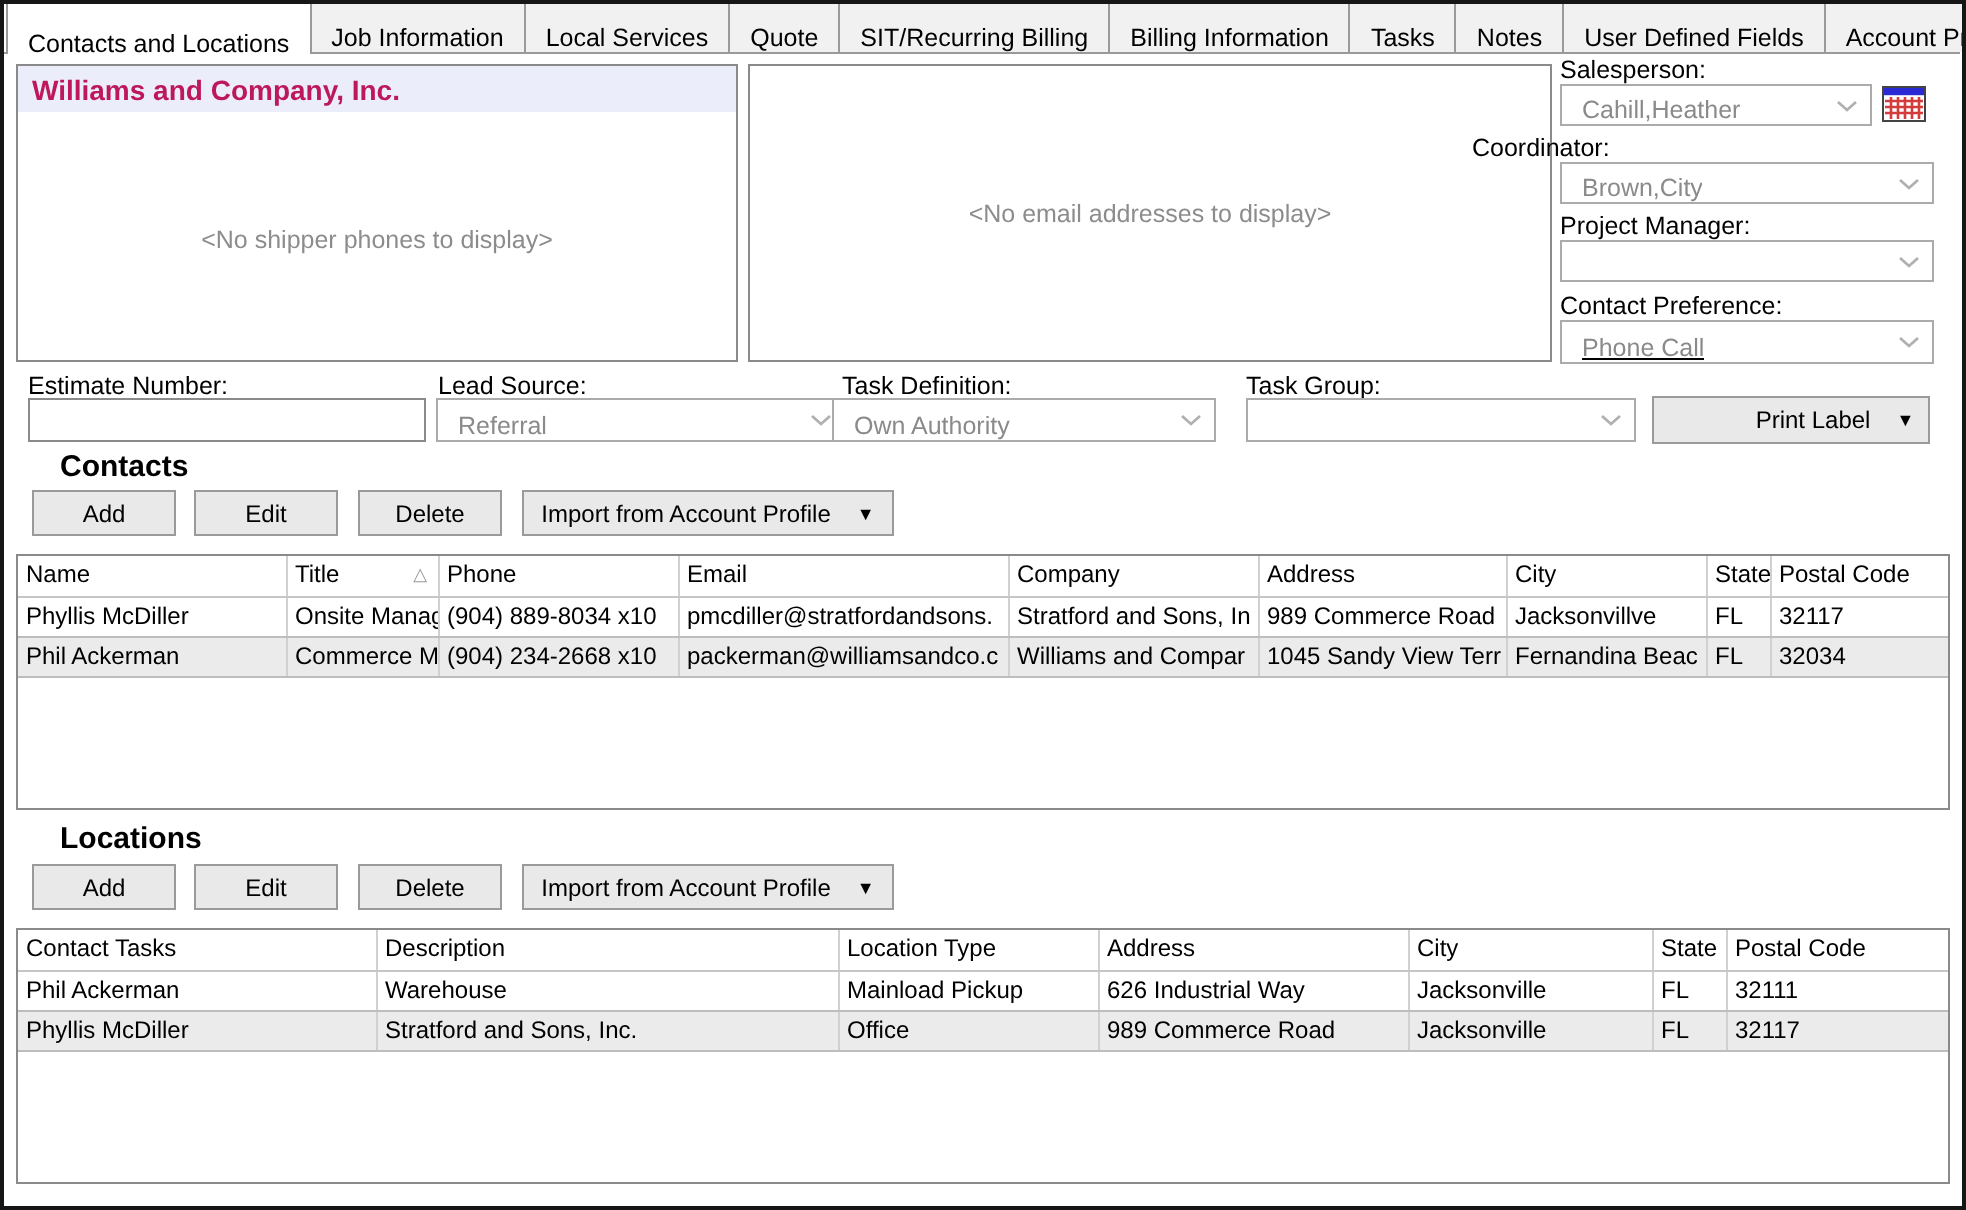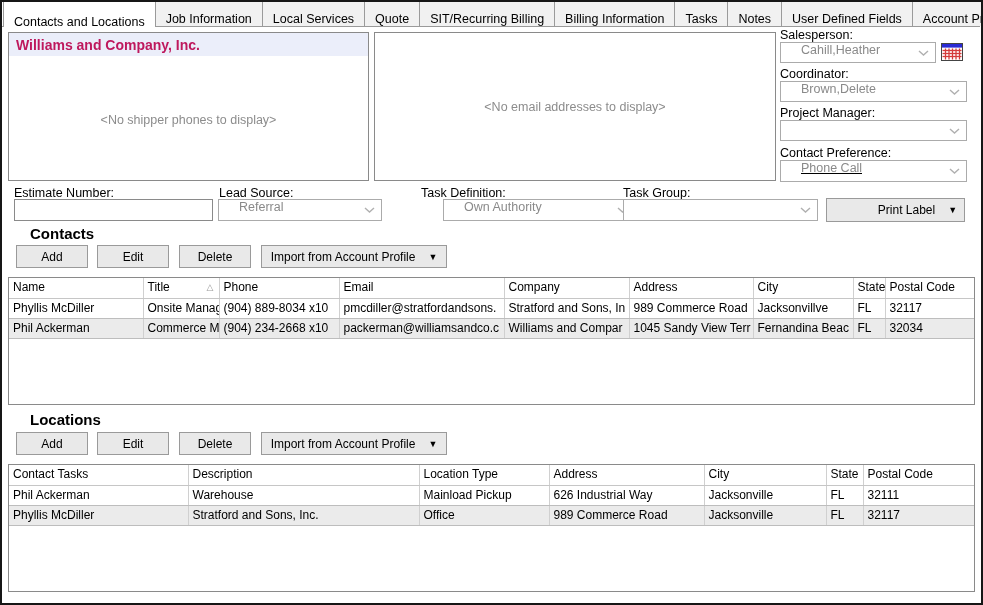--- a/index.html
+++ b/index.html
@@ -16,21 +16,21 @@
 
   
   .panel { position:absolute; border:1px solid #8a8a8a; background:#fff; }
   .panel-header { height:23px; background:#ebeefa; display:flex; align-items:center;
                   padding-left:7px; font-weight:bold; font-size:14px; color:#be185d; }
   .empty-text { position:absolute; left:0; right:0; text-align:center; color:#8c8c8c; font-size:12.5px; }
 
   
   .f-label { position:absolute; font-size:12.5px; color:#000; white-space:nowrap; }
   .combo { position:absolute; height:21px; border:1px solid #ababab; background:#fff;
-           display:flex; align-items:flex-start; padding:0 20px 0 20px; }
+           display:flex; align-items:flex-end; padding:0 20px 0 10px; }
   .combo .val { color:#8a8a8a; font-size:12.5px; white-space:nowrap; overflow:hidden; }
   .combo .chev { position:absolute; right:6px; top:50%; transform:translateY(-50%); line-height:0; }
   .textbox { position:absolute; height:22px; border:1px solid #8a8a8a; background:#fff;
              font:12.5px "Liberation Sans", sans-serif; padding:0 4px; outline:none; }
 
   .btn { position:absolute; height:23px; background:#e9e9e9; border:1px solid #9a9a9a;
          font:12px "Liberation Sans", sans-serif; color:#000; display:flex; align-items:center;
          justify-content:center; white-space:nowrap; }
   .menu-btn { justify-content:center; }
   .menu-btn .arrow { font-size:9px; margin-left:13px; color:#000; }
@@ -96,23 +96,23 @@
         <line x1="11.5" y1="5.5" x2="11.5" y2="16.5"></line>
             <line x1="15" y1="5.5" x2="15" y2="16.5"></line>
         <line x1="18.5" y1="5.5" x2="18.5" y2="16.5"></line>
         <line x1="1.5" y1="7.5" x2="20.5" y2="7.5"></line>
             <line x1="1.5" y1="10.5" x2="20.5" y2="10.5"></line>
         <line x1="1.5" y1="13.5" x2="20.5" y2="13.5"></line>
       </g>
     </svg></span>
   </button>
 
-  <div class="f-label" style="left:780px; top:67px;">Coordinator:</div>
+  <div class="f-label" style="left:736px; top:67px;">Coordinator:</div>
   <div class="combo" style="left:780px; top:81px; width:187px;">
-    <span class="val">Brown,Delete</span>
+    <span class="val">Brown,City</span>
     <span class="chev"><svg width="11" height="6">
           <polyline points="1,1 5.5,5 10,1" stroke="#b0b0b0" stroke-width="1.4" fill="none"></polyline>
         </svg></span>
   </div>
 
   <div class="f-label" style="left:780px; top:106px;">Project Manager:</div>
   <div class="combo" style="left:780px; top:120px; width:187px;">
     <span class="val"></span>
     <span class="chev"><svg width="11" height="6">
           <polyline points="1,1 5.5,5 10,1" stroke="#b0b0b0" stroke-width="1.4" fill="none"></polyline>
@@ -124,29 +124,29 @@
     <span class="val">Phone Call</span>
     <span class="chev"><svg width="11" height="6">
           <polyline points="1,1 5.5,5 10,1" stroke="#b0b0b0" stroke-width="1.4" fill="none"></polyline>
         </svg></span>
   </div>
 
   <div class="f-label" style="left:14px; top:186px;">Estimate Number:</div>
   <input class="textbox" style="left: 14px; top: 199px; width: 199px;" value="">
 
   <div class="f-label" style="left:219px; top:186px;">Lead Source:</div>
-  <div class="combo" style="left:218px; top:199px; width:164px; height:22px;">
+  <div class="combo" style="left:218px; top:199px; width:205px; height:22px;">
     <span class="val">Referral</span>
     <span class="chev"><svg width="11" height="6">
           <polyline points="1,1 5.5,5 10,1" stroke="#b0b0b0" stroke-width="1.4" fill="none"></polyline>
         </svg></span>
   </div>
 
   <div class="f-label" style="left:421px; top:186px;">Task Definition:</div>
-  <div class="combo" style="left:443px; top:199px; width:192px; height:22px;">
+  <div class="combo" style="left:416px; top:199px; width:192px; height:22px;">
     <span class="val">Own Authority</span>
     <span class="chev"><svg width="11" height="6">
           <polyline points="1,1 5.5,5 10,1" stroke="#b0b0b0" stroke-width="1.4" fill="none"></polyline>
         </svg></span>
   </div>
 
   <div class="f-label" style="left:623px; top:186px;">Task Group:</div>
   <div class="combo" style="left:623px; top:199px; width:195px; height:22px;">
     <span class="val"></span>
     <span class="chev"><svg width="11" height="6">

